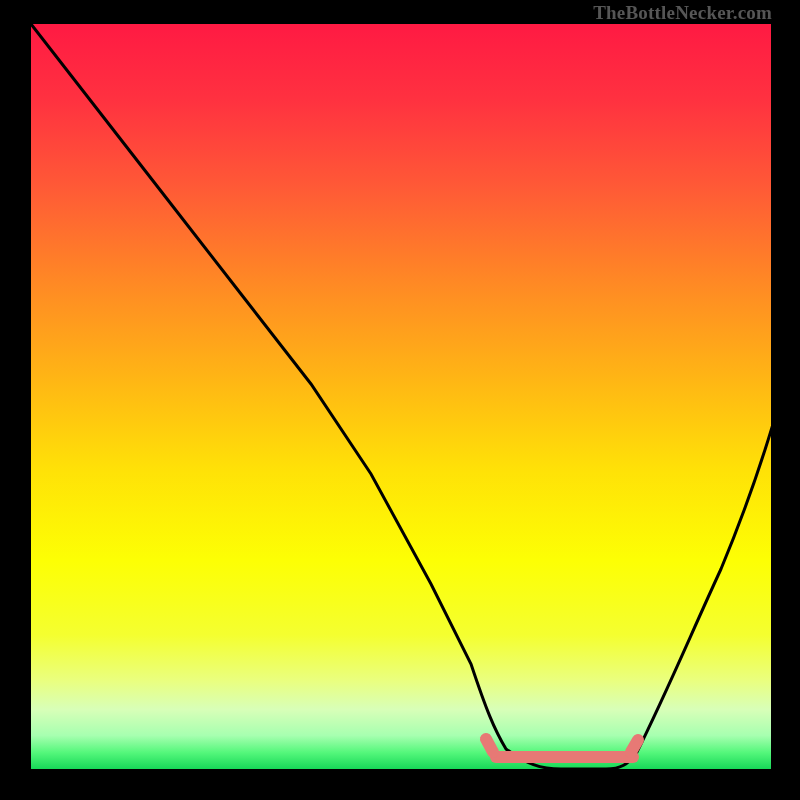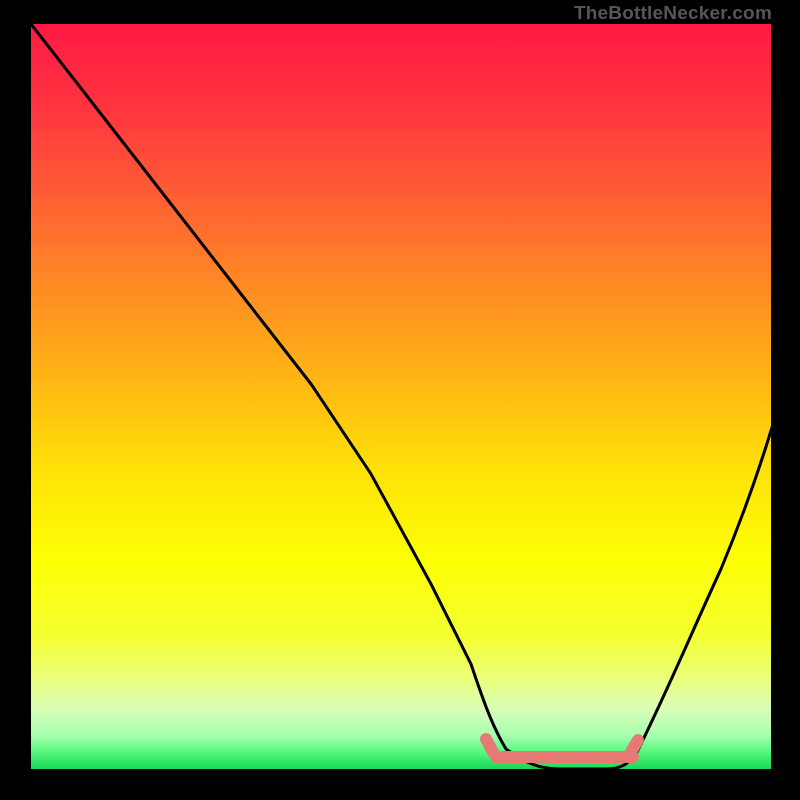--- a/index.html
+++ b/index.html
@@ -19,21 +19,21 @@
   }
   .plot svg {
     display: block;
     width: 740px;
     height: 745px;
   }
   .watermark {
     position: absolute;
     top: 2px;
     right: 28px;
-    font-family: Liberation Sans, sans-serif;
+    font-family: Liberation Serif, serif;
     font-size: 19px;
     font-weight: 600;
     color: #565656;
     letter-spacing: 0.2px;
   }
 </style>
 </head>
 <body>
 
 <div class="watermark">TheBottleNecker.com</div>

